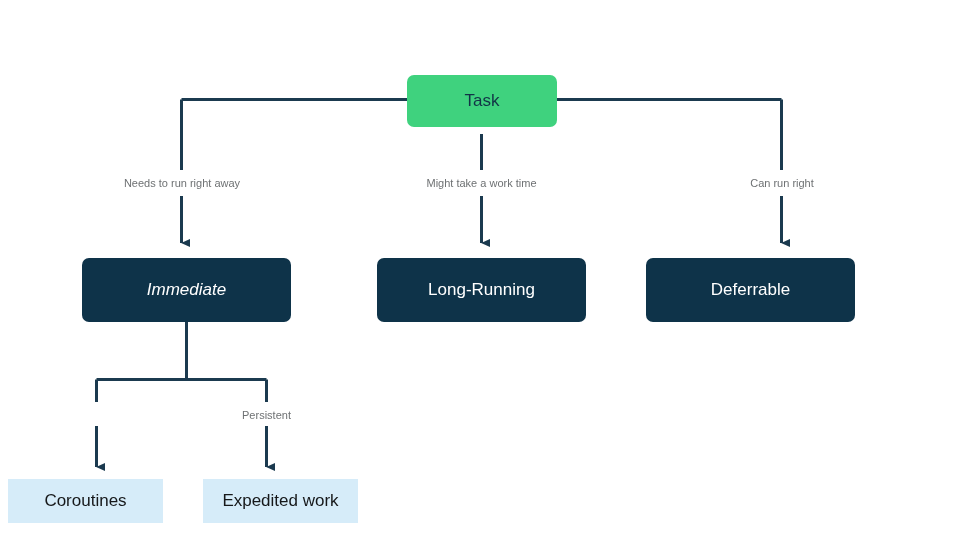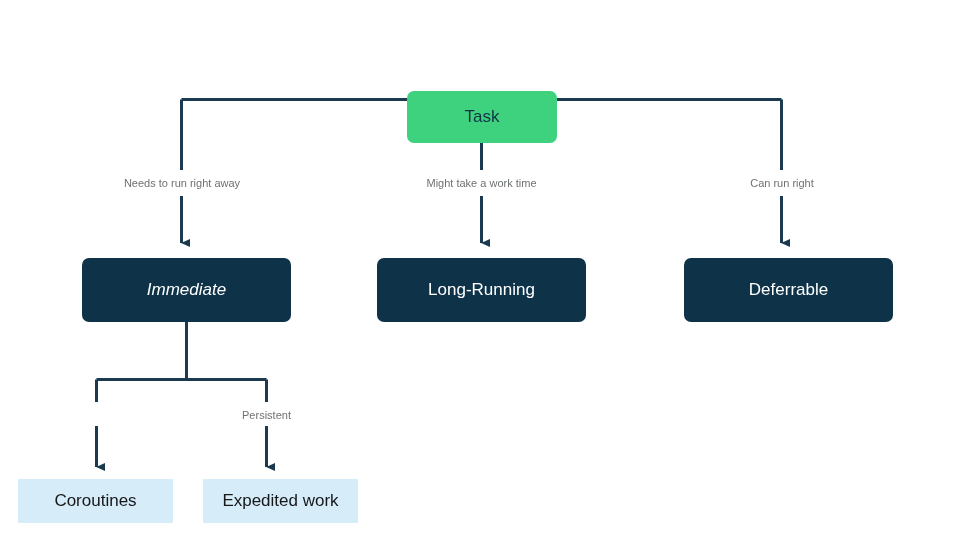--- a/index.html
+++ b/index.html
@@ -106,25 +106,25 @@
 
   <div class="edge-label" style="left:84px; top:172px; width:196px; height:22px;">Needs to run right away</div>
 
   <div class="edge-label" style="left:387px; top:172px; width:189px; height:22px;">Might take a work time</div>
 
   <div class="edge-label" style="left:726px; top:172px; width:112px; height:22px;">Can run right</div>
 
 
   <div class="edge-label" style="left:222px; top:405px; width:89px; height:20px;">Persistent</div>
 
-  <div class="node node-root" style="left:407px; top:91px; width:150px; height:52px;">Task</div>
+  <div class="node node-root" style="left:407px; top:75px; width:150px; height:52px;">Task</div>
 
   <div class="node node-mid" style="left:82px; top:258px; width:209px; height:64px;font-style:italic;">Immediate</div>
 
   <div class="node node-mid" style="left:377px; top:258px; width:209px; height:64px;">Long-Running</div>
 
-  <div class="node node-mid" style="left:684px; top:258px; width:209px; height:64px;">Deferrable</div>
+  <div class="node node-mid" style="left:646px; top:258px; width:209px; height:64px;">Deferrable</div>
 
-  <div class="node node-leaf" style="left:18px; top:479px; width:155px; height:44px;">Coroutines</div>
+  <div class="node node-leaf" style="left:8px; top:479px; width:155px; height:44px;">Coroutines</div>
 
   <div class="node node-leaf" style="left:203px; top:479px; width:155px; height:44px;">Expedited work</div>
 
 </div>
 
 </body></html>

